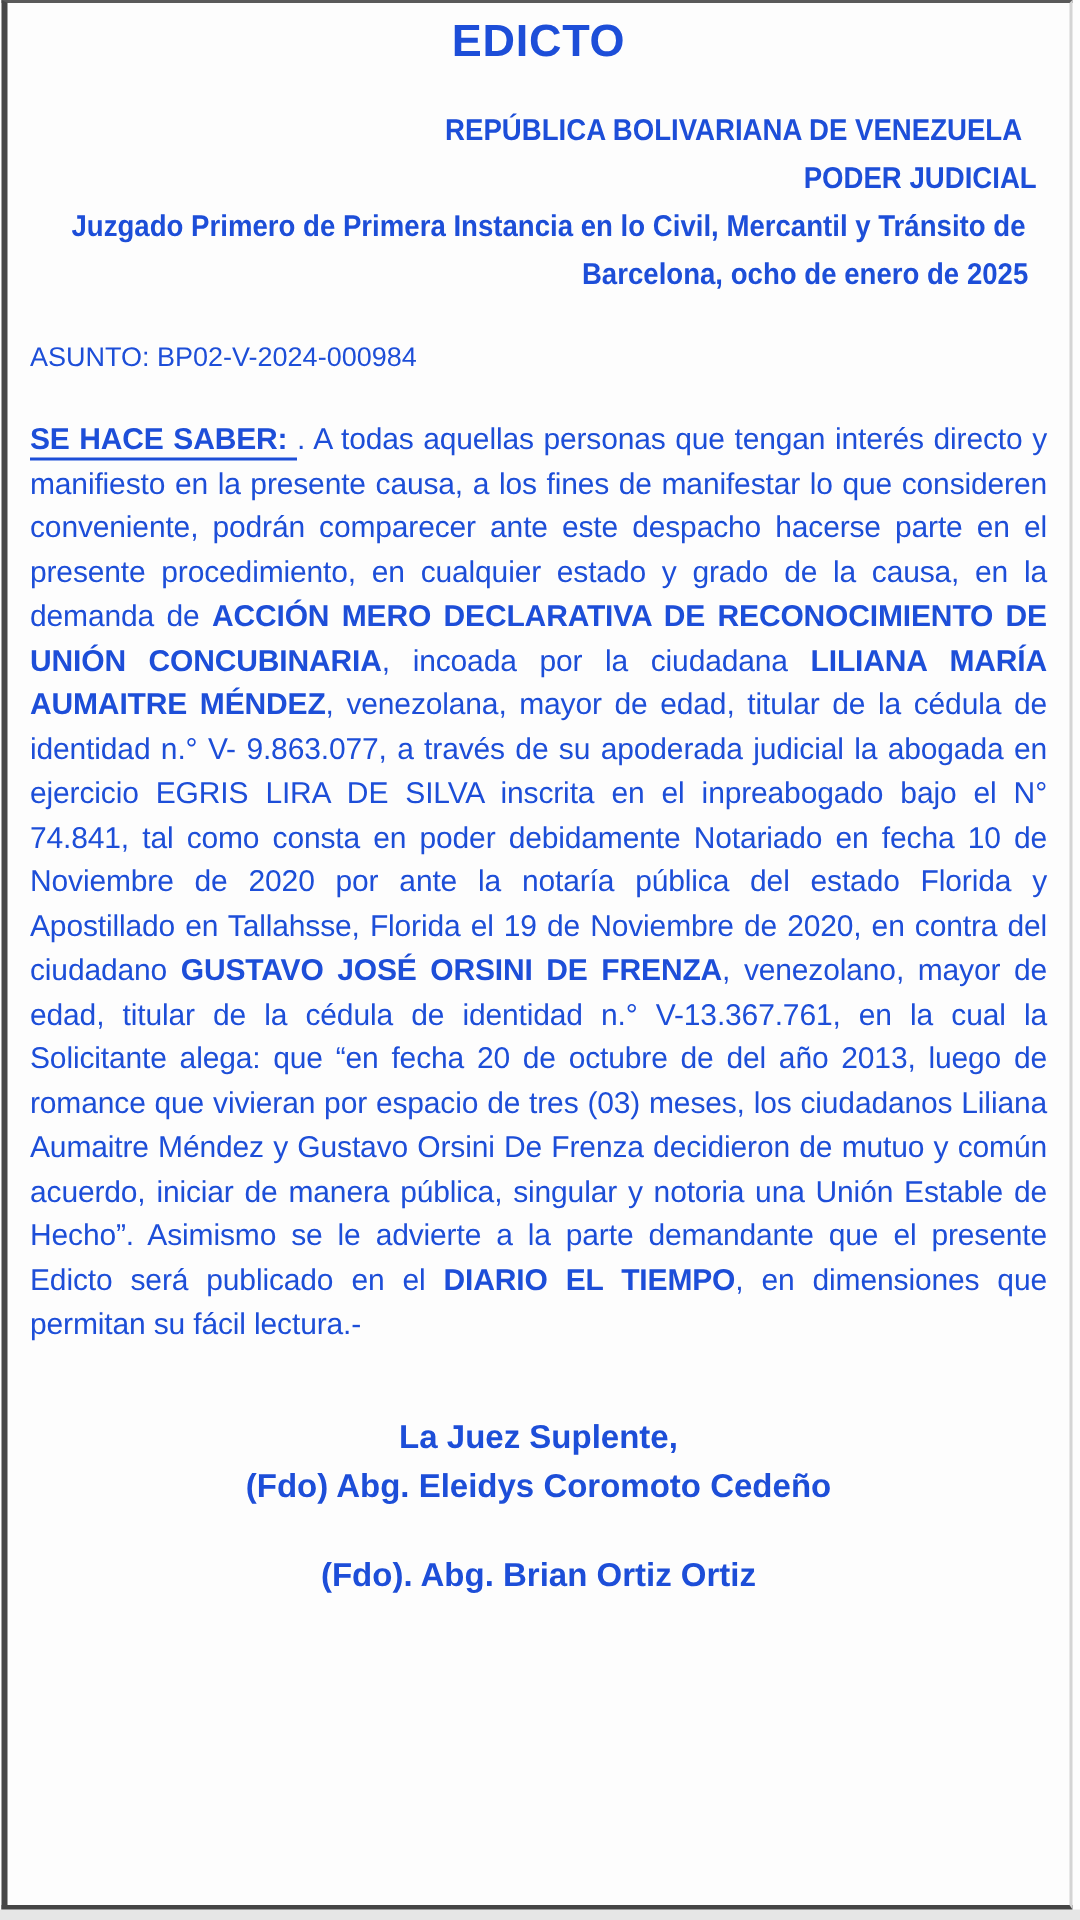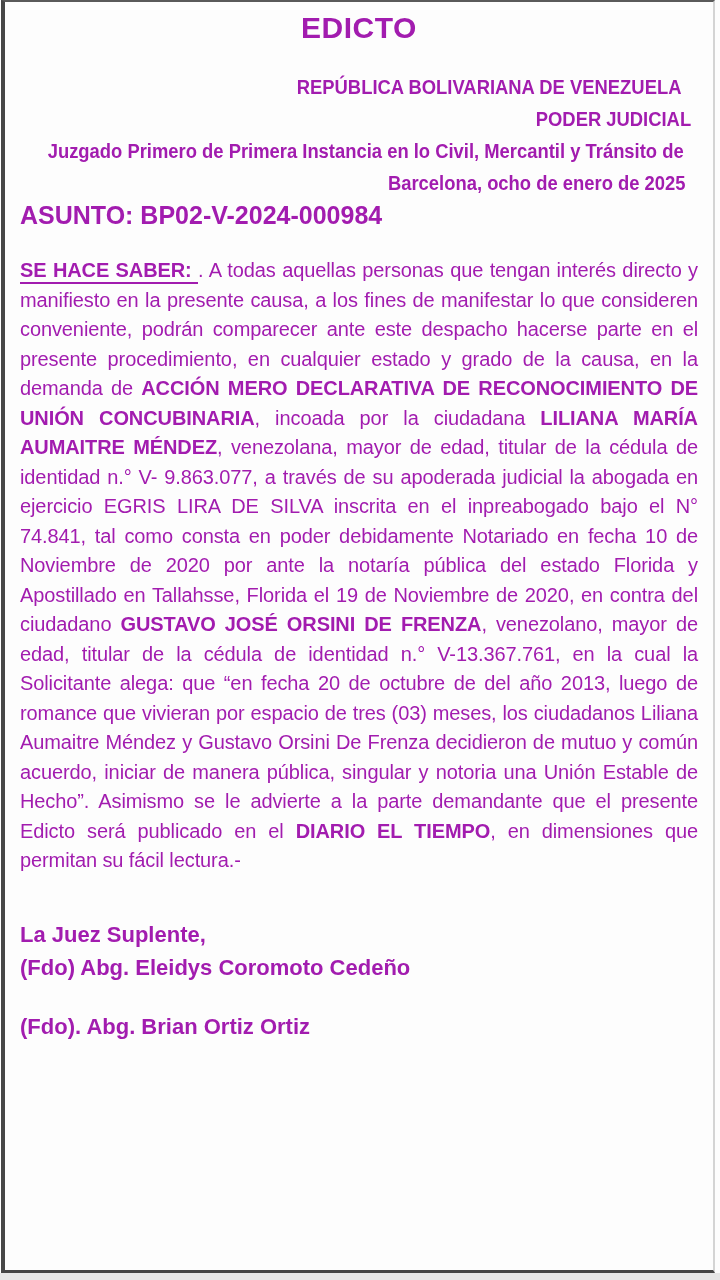--- a/index.html
+++ b/index.html
@@ -7,21 +7,21 @@
     padding: 0;
     background: #f2f2f2;
     font-family: "Liberation Sans", "DejaVu Sans", sans-serif;
   }
   .sheet {
     position: relative;
     width: 720px;
     height: 1280px;
     background: #fdfdfd;
     overflow: hidden;
-    color: #a21caf;
+    color: #1d4ed8;
   }
   
   .frame {
     position: absolute;
     left: 1px; top: 0; right: 5px; bottom: 7px;
     border-left: 4px solid #474747;
     border-top: 2px solid #5a5a5a;
     border-right: 2px solid #d4d4d4;
     border-bottom: 3px solid #454545;
     pointer-events: none;
@@ -56,40 +56,41 @@
     white-space: nowrap;
   }
   .hdr-line > span {
     display: inline-block;
     font-weight: 700;
     font-size: 20px;
     transform: scaleX(0.92);
     transform-origin: 50% 50%;
   }
   .asunto {
-    font-weight: 700;
-    font-size: 25px;
+    margin-top: 23px;
+    font-weight: 400;
+    font-size: 18px;
     line-height: 30px;
     white-space: nowrap;
   }
   .edict-body {
     margin-top: 26px;
     font-size: 20px;
     line-height: 29.5px;
     text-align: justify;
     letter-spacing: -0.1px;
   }
   .edict-body .b { font-weight: 700; margin-top: 48px; }
   .edict-body .u {
     border-bottom: 2.5px solid currentColor;
     padding-bottom: 1px;
   }
   .signatures {
     margin-top: 42px;
-    text-align: left;
+    text-align: center;
     font-weight: 700;
     font-size: 22px;
     line-height: 33px;
   }
   .sig-block { margin-bottom: 26px; }
   .sig-role, .sig-name { white-space: nowrap; }
 </style>
 </head>
 <body>
 

